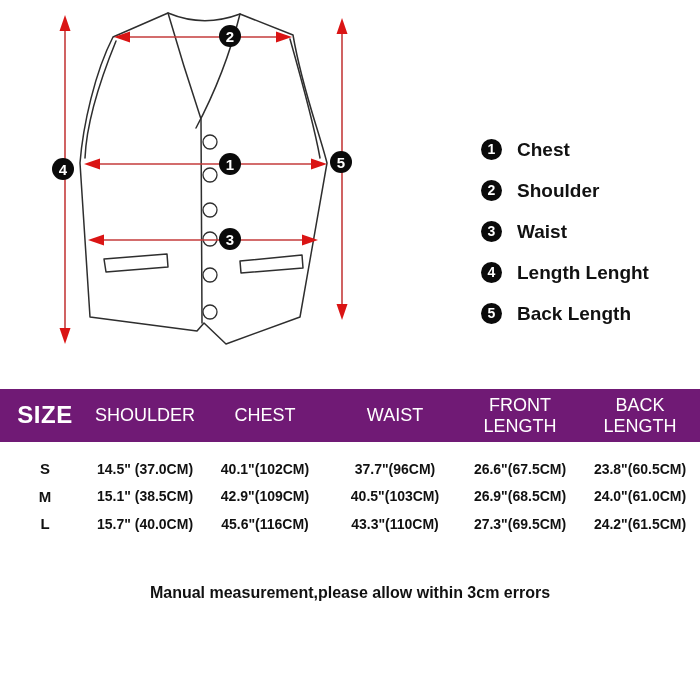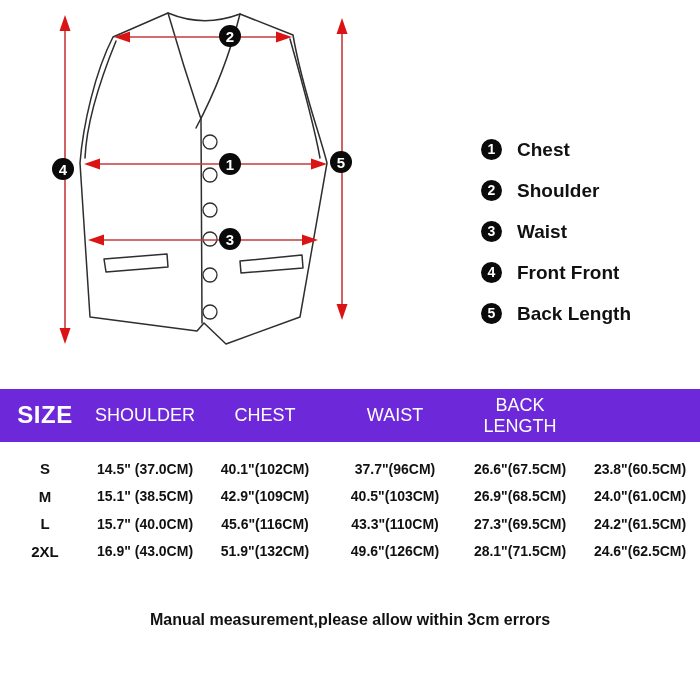--- a/index.html
+++ b/index.html
@@ -20,21 +20,21 @@
   .num-badge {
     display: inline-block; width: 21px; height: 21px; border-radius: 50%;
     background: #0a0a0a; color: #fff; font-size: 14px; font-weight: bold;
     line-height: 21px; text-align: center; flex: 0 0 21px;
   }
   .legend-label { margin-left: 15px; font-size: 19px; font-weight: bold; white-space: nowrap; }
   
   .size-table { width: 700px; }
   .thead {
     display: grid; grid-template-columns: 90px 110px 130px 130px 120px 120px;
-    background: #6d28d9; color: #ffffff; height: 53px; align-items: center;
+    background: #701a75; color: #ffffff; height: 53px; align-items: center;
   }
   .th { text-align: center; font-size: 18px; line-height: 1.12; font-weight: normal; }
   .th-size { font-size: 24px; font-weight: bold; letter-spacing: 0.5px; }
   .tbody { margin-top: 13px; }
   .tr {
     display: grid; grid-template-columns: 90px 110px 130px 130px 120px 120px;
     height: 27.5px; align-items: center;
   }
   .td { text-align: center; font-size: 14px; font-weight: bold; white-space: nowrap; }
   .td-size { font-size: 15px; }
@@ -124,35 +124,36 @@
         <div class="legend-item">
           <span class="num-badge">2</span>
           <span class="legend-label">Shoulder</span>
         </div>
         <div class="legend-item">
           <span class="num-badge">3</span>
           <span class="legend-label">Waist</span>
         </div>
         <div class="legend-item">
           <span class="num-badge">4</span>
-          <span class="legend-label">Front Front</span>
+          <span class="legend-label">Length Lenght</span>
         </div>
         <div class="legend-item">
           <span class="num-badge">5</span>
           <span class="legend-label">Back Length</span>
         </div>
       </div>
   </div>
 
   <div class="size-table">
     <div class="thead">
         <div class="th th-size">SIZE</div>
         <div class="th">SHOULDER</div>
         <div class="th">CHEST</div>
         <div class="th">WAIST</div>
+        <div class="th">FRONT LENGTH</div>
         <div class="th">BACK LENGTH</div>
       </div>
     <div class="tbody">
         <div class="tr">
           <div class="td td-size">S</div>
           <div class="td">14.5" (37.0CM)</div>
           <div class="td">40.1"(102CM)</div>
           <div class="td">37.7"(96CM)</div>
           <div class="td">26.6"(67.5CM)</div>
           <div class="td">23.8"(60.5CM)</div>
@@ -166,26 +167,18 @@
           <div class="td">24.0"(61.0CM)</div>
         </div>
         <div class="tr">
           <div class="td td-size">L</div>
           <div class="td">15.7" (40.0CM)</div>
           <div class="td">45.6"(116CM)</div>
           <div class="td">43.3"(110CM)</div>
           <div class="td">27.3"(69.5CM)</div>
           <div class="td">24.2"(61.5CM)</div>
         </div>
-        <div class="tr">
-          <div class="td td-size">2XL</div>
-          <div class="td">16.9" (43.0CM)</div>
-          <div class="td">51.9"(132CM)</div>
-          <div class="td">49.6"(126CM)</div>
-          <div class="td">28.1"(71.5CM)</div>
-          <div class="td">24.6"(62.5CM)</div>
-        </div>
       </div>
   </div>
 
   <div class="footer-note">Manual measurement,please allow within 3cm errors</div>
 
 </div>
 
 </body></html>

